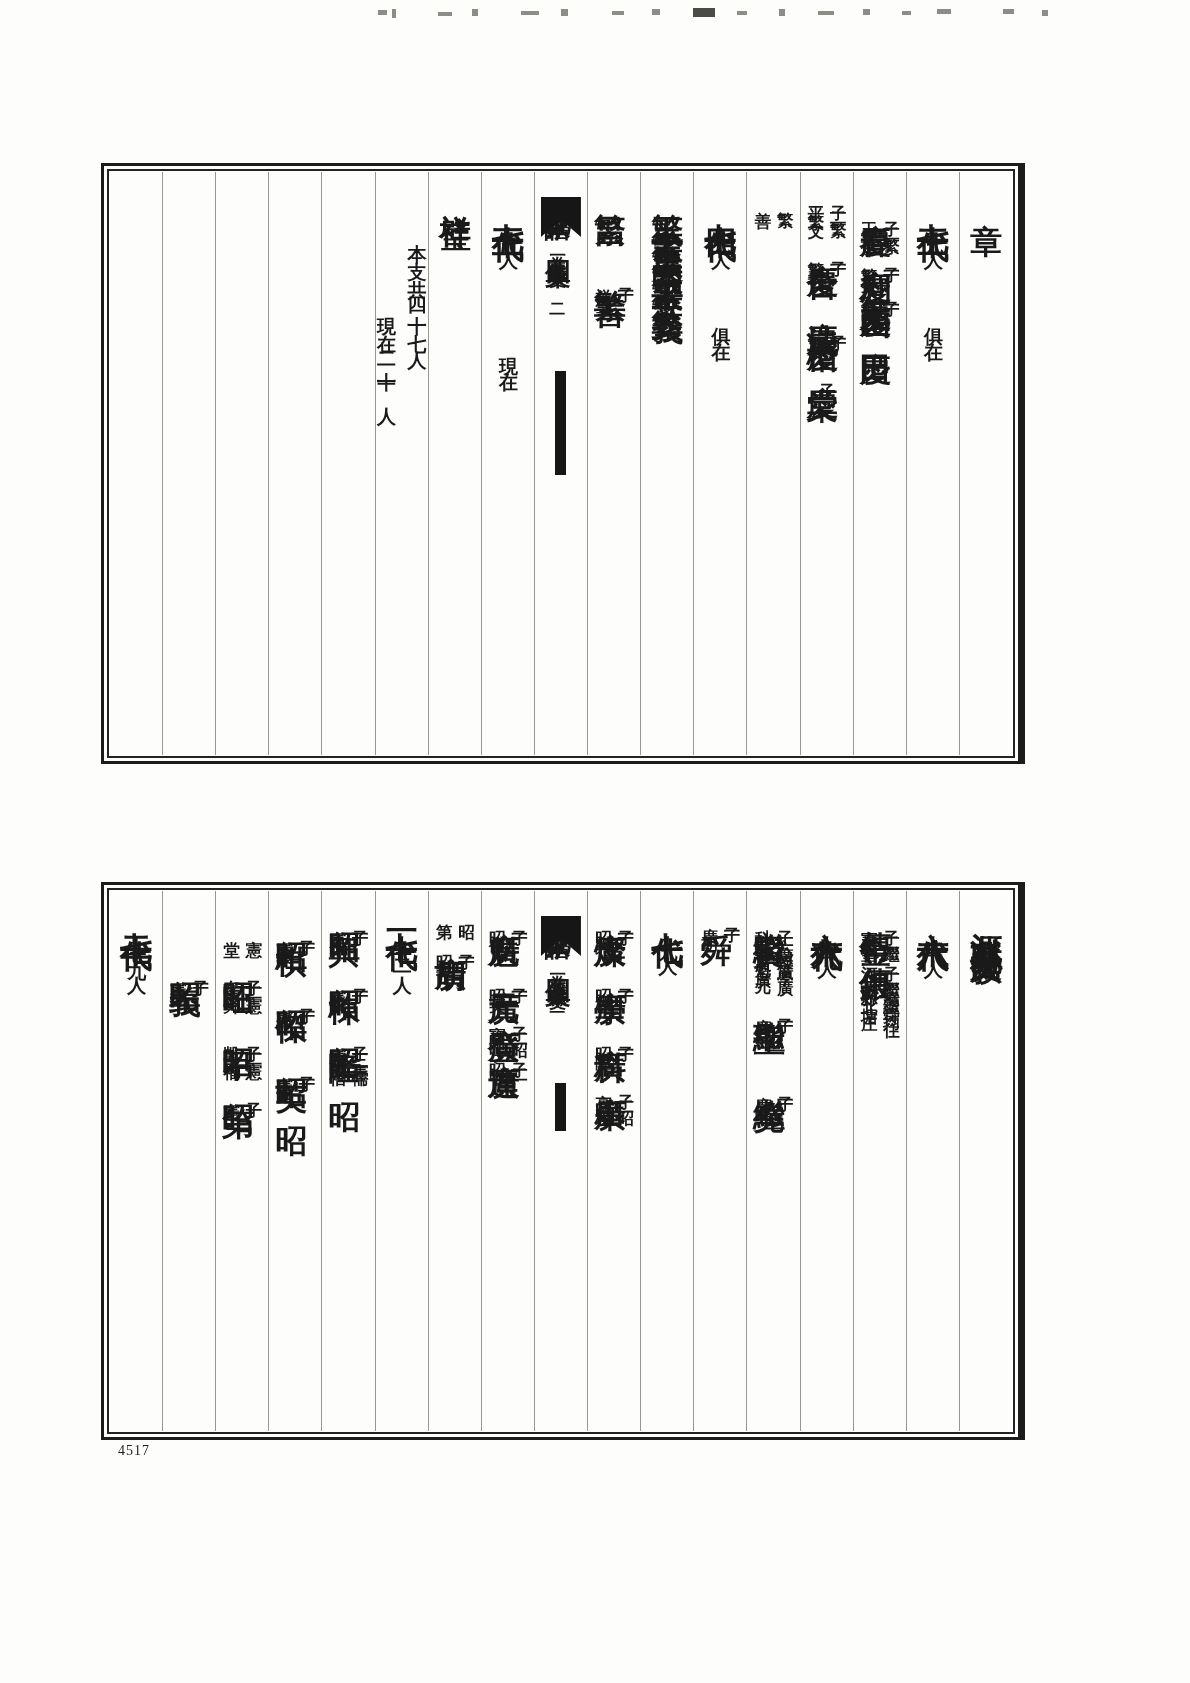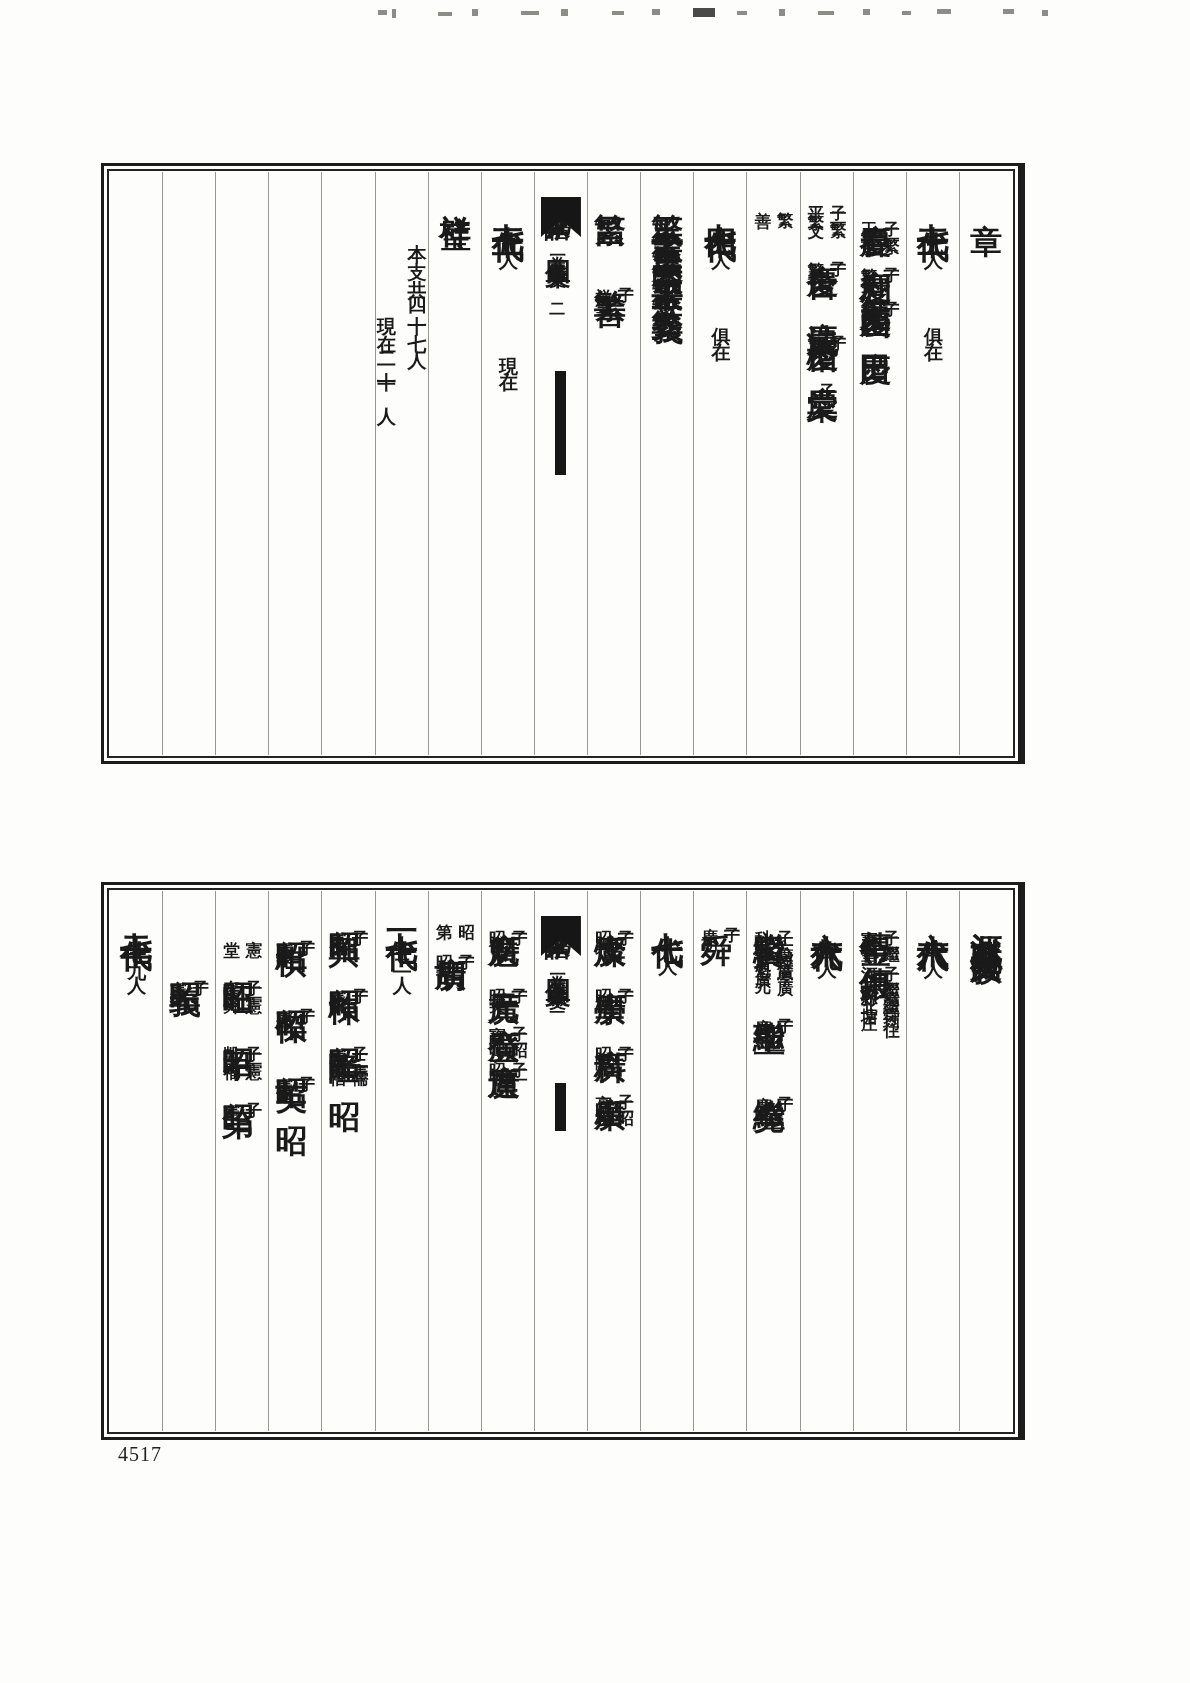--- a/index.html
+++ b/index.html
@@ -33,21 +33,21 @@
           font-size:16.5px; font-weight:700; letter-spacing:8px; line-height:1.35;
           margin-top:4px; margin-bottom:2px; }
   .note > span { display:block; }
   .notesp { font-size:19px; letter-spacing:18px; line-height:1.6; }
   .fishtail { display:inline-block; width:40px; height:40px; background:#161616;
           clip-path:polygon(0 0,100% 0,100% 100%,50% 56%,0 100%);
           vertical-align:middle; margin-top:4px; margin-bottom:4px; }
   .bar  { display:inline-block; width:11px; background:#161616; vertical-align:middle; }
   #top-frame .bar { height:104px; }
   #bottom-frame .bar { height:48px; }
-  .footer-num { position:absolute; left:118px; top:1443px; font-size:20px;
+  .footer-num { position:absolute; left:118px; top:1443px; font-size:14px;
           letter-spacing:1px; color:#222; }
   .artifacts { position:absolute; top:0; left:0; width:1190px; height:26px; }
   .mark { position:absolute; background:#8d8d88; }
 </style>
 </head>
 <body>
 
 <div class="artifacts">
   <div class="mark" style="left:378px;top:10px;width:9px;height:5px"></div>
   <div class="mark" style="left:392px;top:9px;width:4px;height:9px"></div>

